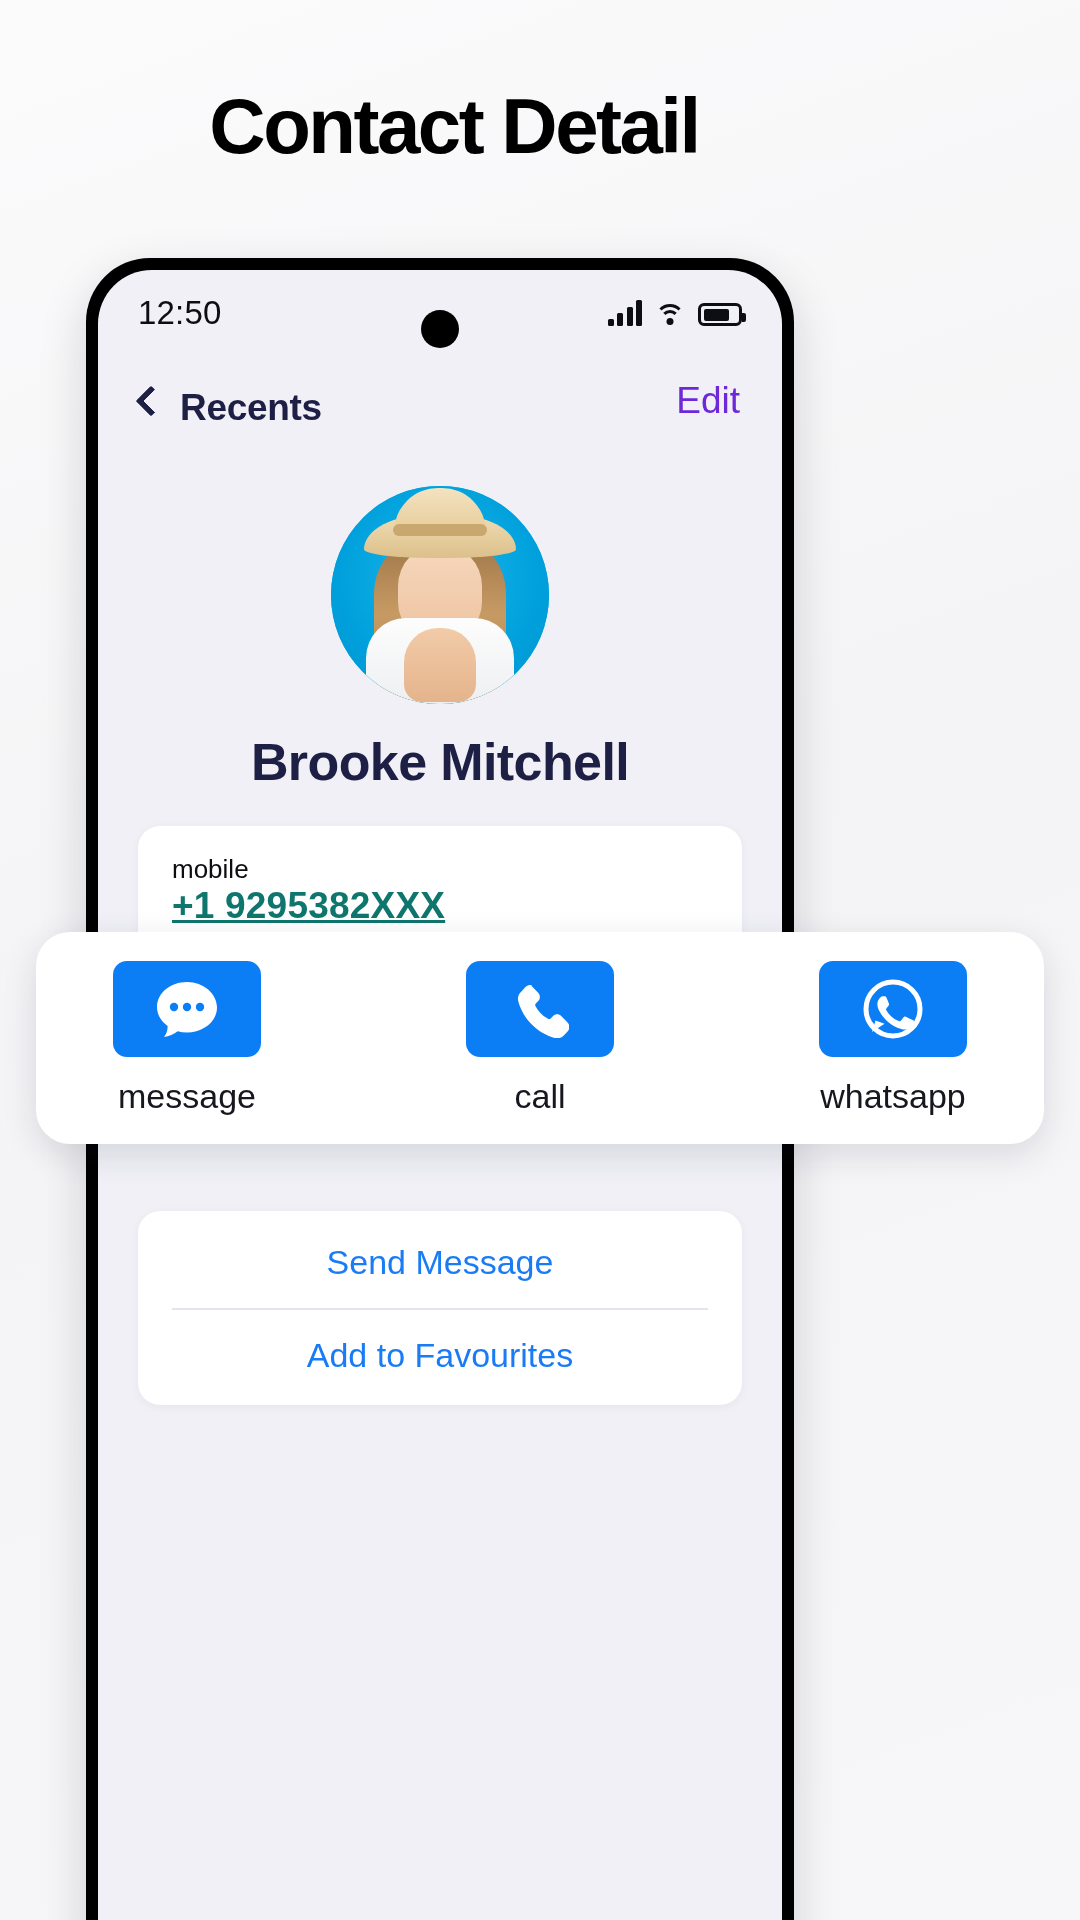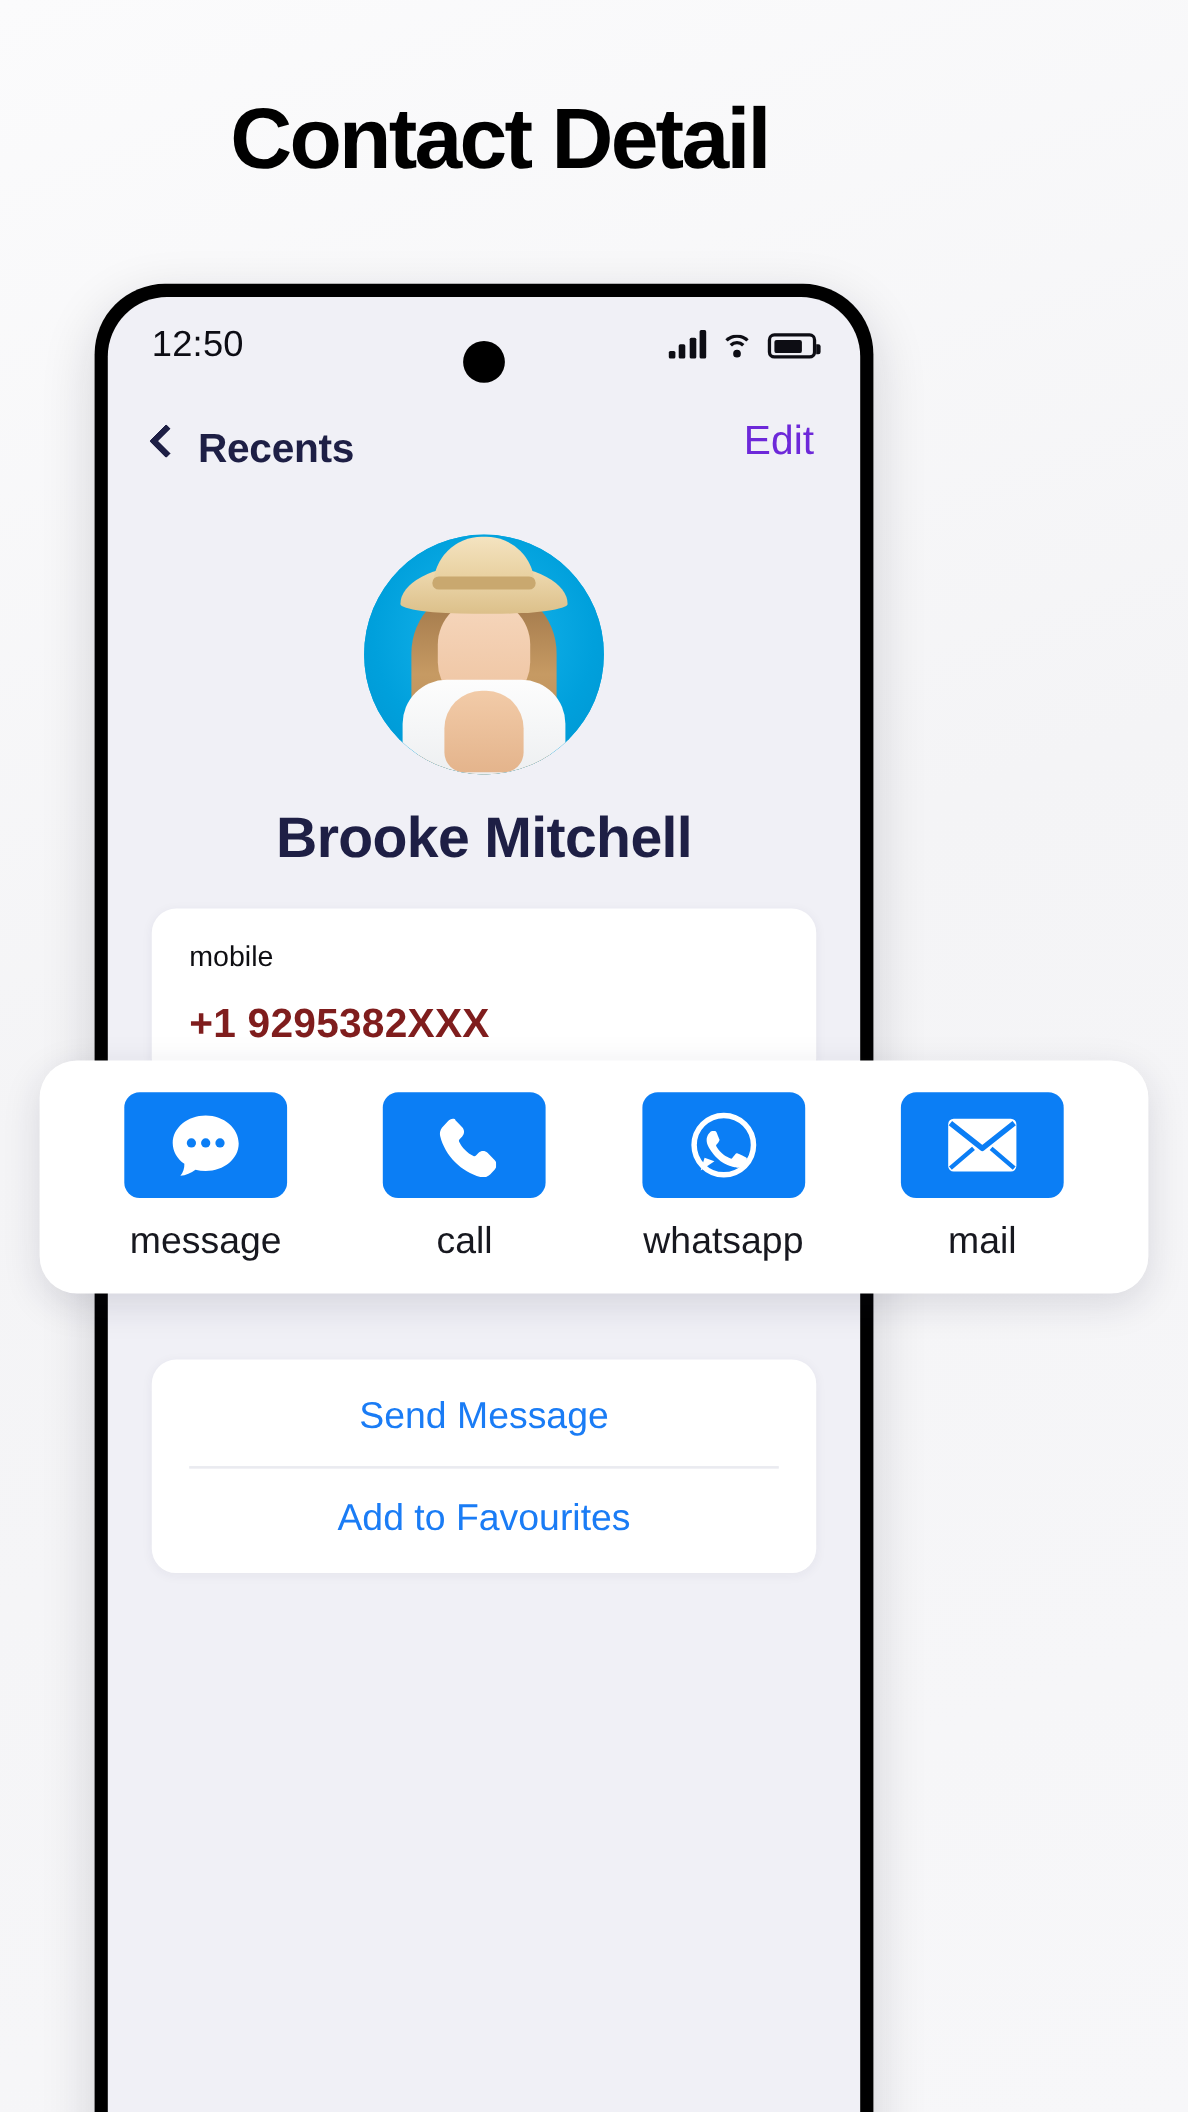--- a/index.html
+++ b/index.html
@@ -145,36 +145,36 @@
     font-size:52px; font-weight:600; color:#1e1f45; letter-spacing:-.6px;
   }
 
   
   .card{
     margin:34px 40px 0; background:#fff; border-radius:22px;
     box-shadow:0 2px 10px rgba(40,40,70,.05);
   }
   .phone-card{ padding:28px 34px 32px; }
   .ph-label{ font-size:26px; color:#0e0e12; font-weight:400; }
-  .ph-number{ margin-top:25px; font-size:37px; font-weight:700; color:#7f1d1d; letter-spacing:.2px;}
+  .ph-number{ margin-top:0; font-size:37px; font-weight:700; color:#0f766e; letter-spacing:.2px;text-decoration:underline;}
 
   
   .overlap-spacer{ height:218px; }
 
   .links-card{ padding:6px 0 4px;text-align:center; }
   .link-row{
     padding:26px 34px; font-size:34px; color:#1a7cf5;
   }
   .divider{ height:1px; background:#e3e4ec; margin:0 34px; }
   .danger-card{ padding:28px 34px; }
   .danger-text{ font-size:34px; color:#e63027; font-weight:600; }
 
   
   .action-bar{
-    position:absolute; left:36px; top:964px;
+    position:absolute; left:36px; top:932px;
     width:1008px; height:212px;
     background:#fff; border-radius:34px;
     box-shadow:0 10px 34px rgba(30,30,60,.13);
     display:flex; align-items:center; justify-content:space-between;
     padding:0 62px;
   }
   .action{ width:178px; text-align:center; }
   .act-btn{
     width:148px; height:96px; margin:0 auto;
     background:#0b7ef5; border-radius:14px;
@@ -276,24 +276,14 @@
     <div class="act-btn">
       <svg width="62" height="62" viewBox="0 0 62 62">
         <circle cx="31" cy="31" r="27" fill="none" stroke="#ffffff" stroke-width="5"></circle>
         <path d="M10 54l3.5-11.5 9 3.2z" fill="#ffffff"></path>
         <path d="M24.6 19.8c-.7-1.6-1.4-1.6-2-1.6h-1.7c-.6 0-1.6.2-2.4 1.1-.8.9-3.1 3-3.1 7.3s3.2 8.5 3.6 9.1c.4.6 6.2 9.9 15.3 13.5 7.6 3 9.1 2.4 10.8 2.2 1.7-.2 5.4-2.2 6.2-4.3.8-2.1.8-3.9.5-4.3-.2-.4-.9-.6-1.8-1.1-.9-.5-5.4-2.7-6.3-3-.8-.3-1.5-.5-2.1.5-.6.9-2.4 3-2.9 3.6-.5.6-1.1.7-2 .2-.9-.5-3.9-1.4-7.4-4.5-2.7-2.4-4.6-5.4-5.1-6.4-.5-.9 0-1.4.4-1.9.4-.4.9-1.1 1.4-1.6.4-.5.6-.9.9-1.5.3-.6.2-1.1 0-1.6-.2-.5-2-5-2.8-6.7z" fill="#ffffff"></path>
       </svg>
     </div>
     <div class="act-label">whatsapp</div>
   </div>
 
-  <div class="action">
-    <div class="act-btn">
-      <svg width="66" height="52" viewBox="0 0 66 52">
-        <rect x="2" y="2" width="62" height="48" rx="5" fill="#ffffff"></rect>
-        <path d="M4 6l29 23L62 6" fill="none" stroke="#0b7ef5" stroke-width="5" stroke-linejoin="round"></path>
-        <path d="M4 47l21-18M62 47L41 29" fill="none" stroke="#0b7ef5" stroke-width="4"></path>
-      </svg>
-    </div>
-    <div class="act-label">mail</div>
-  </div>
 
 </div>
 
 </body></html>

